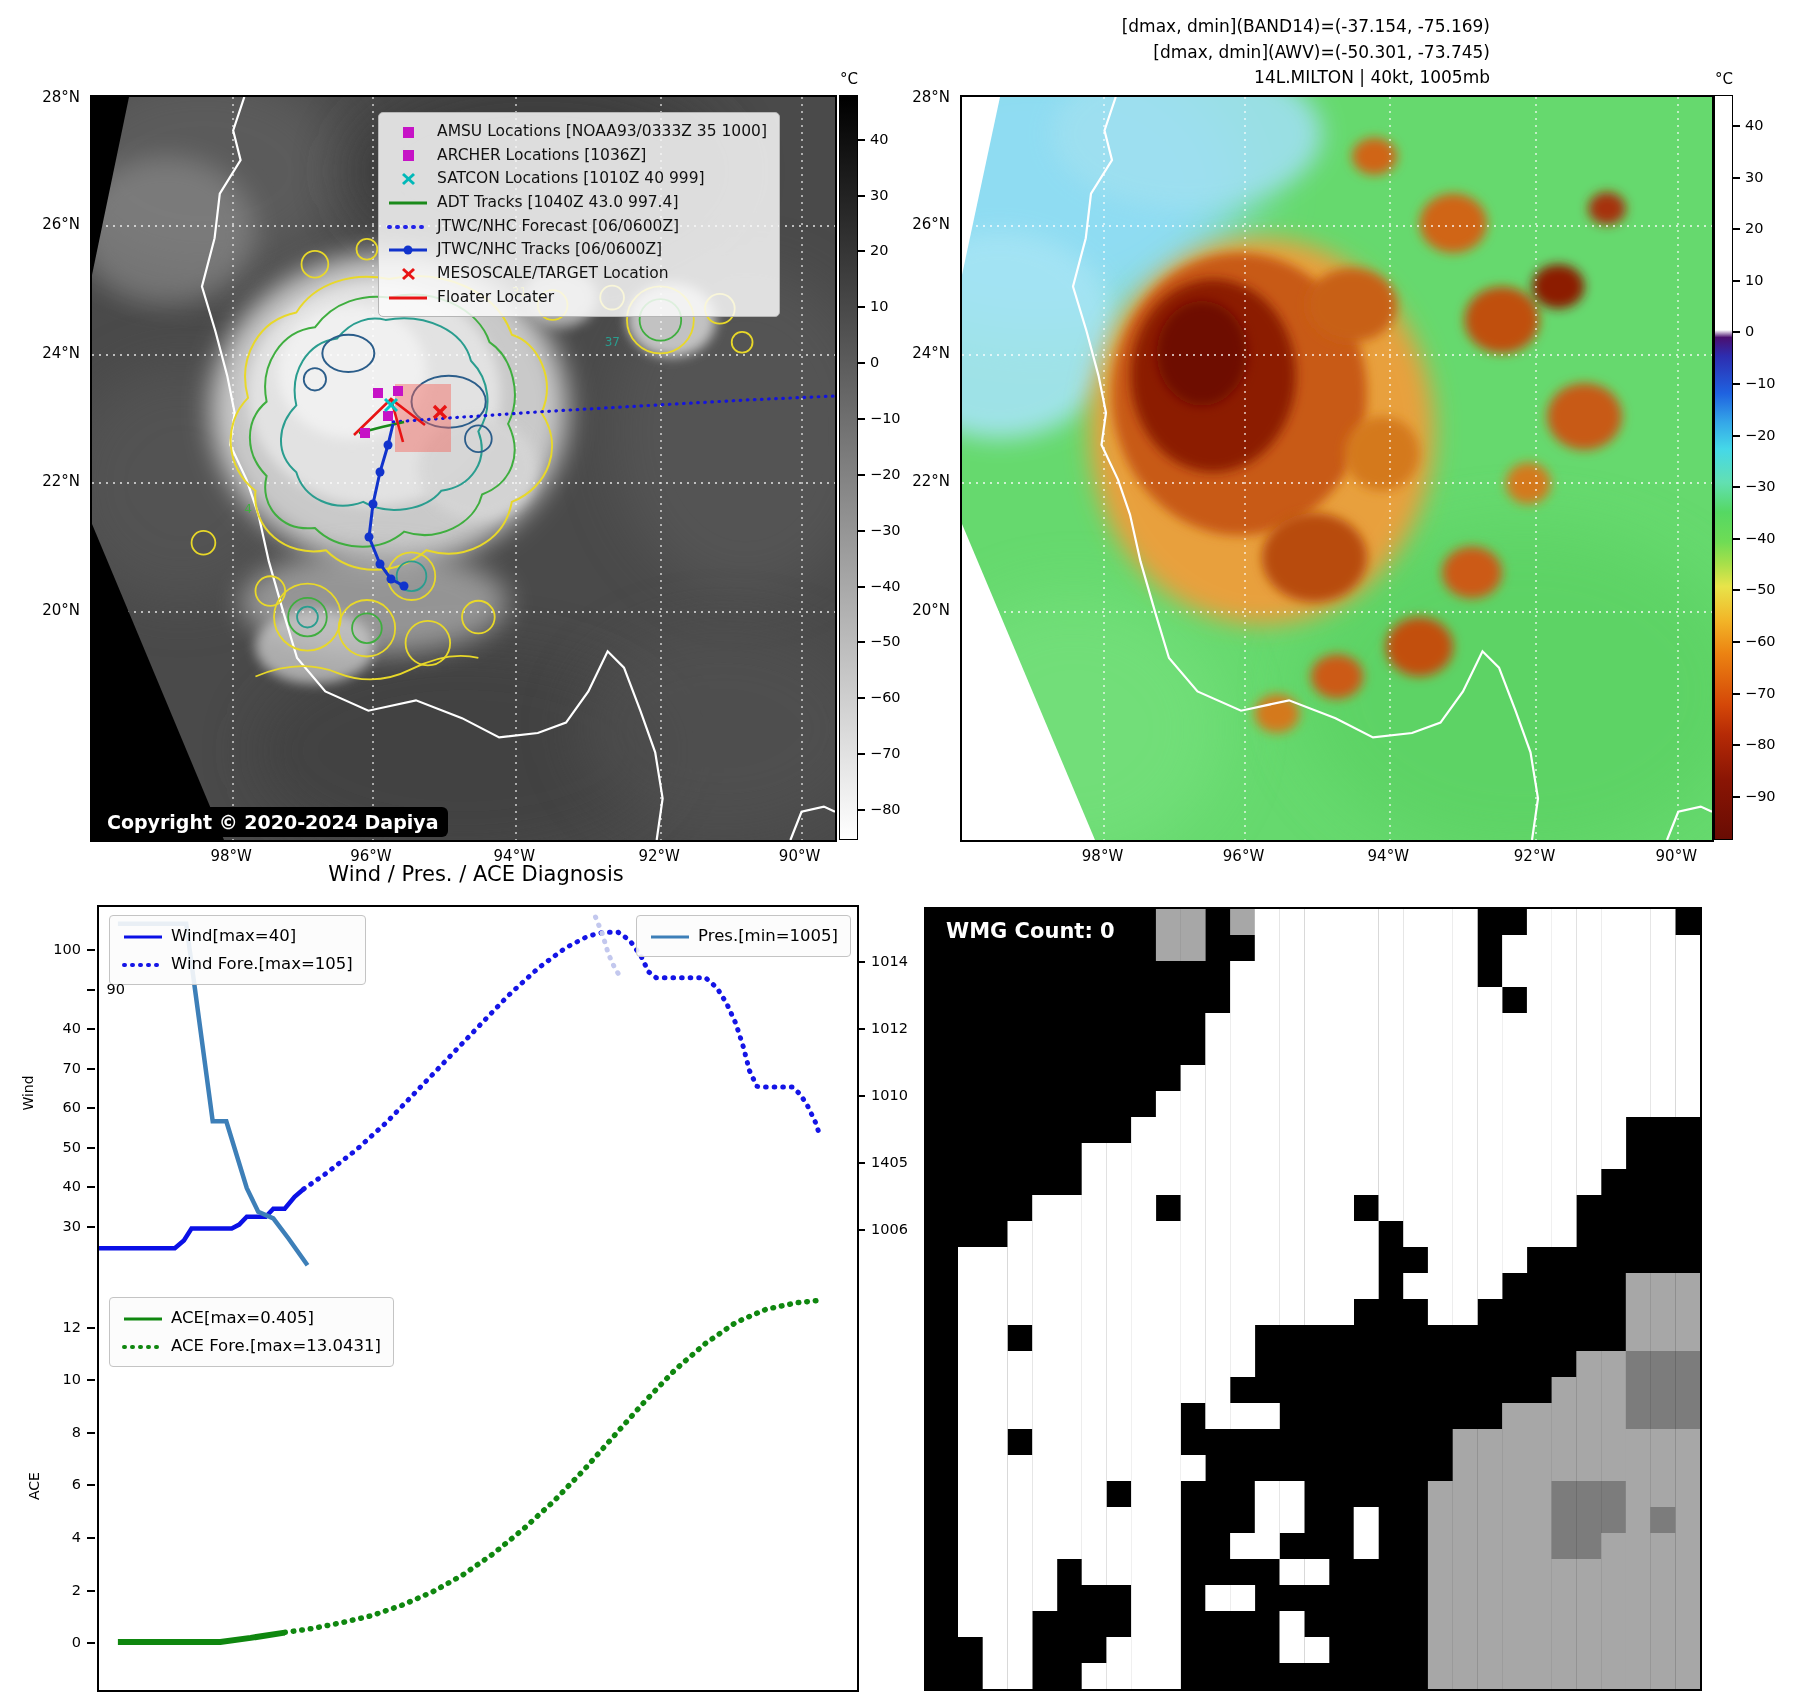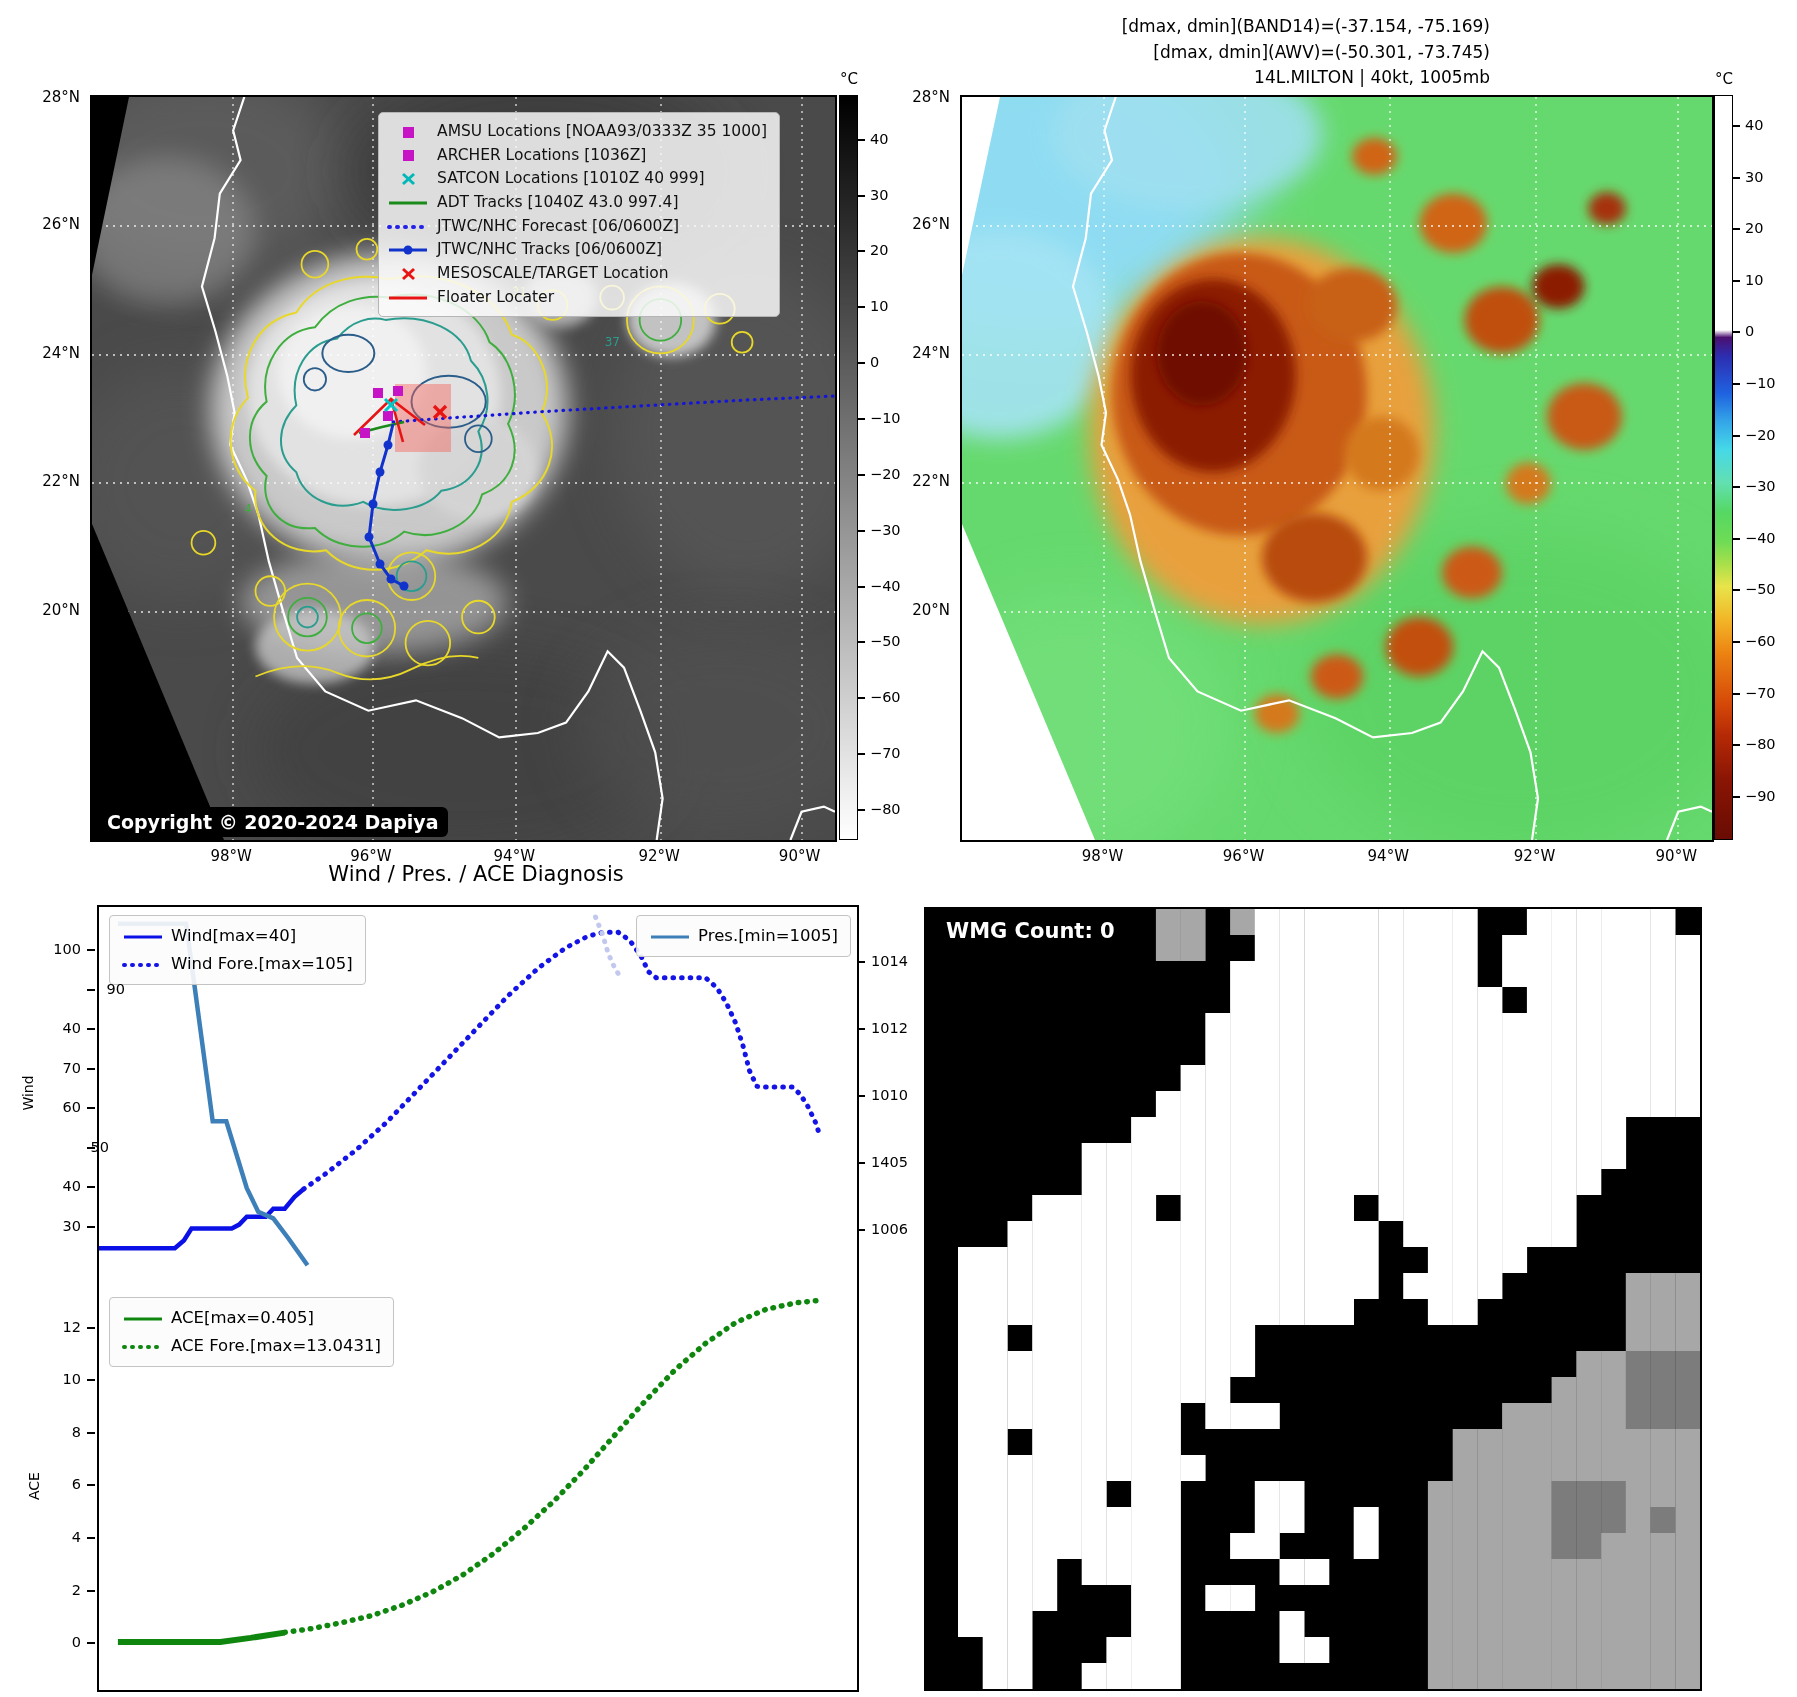--- a/index.html
+++ b/index.html
@@ -1044,21 +1044,21 @@
     <div class="tick-label ctick" style="left: 1745px; top: 684.528px;">−70</div>
     <div class="tick-mark" style="left: 1733px; top: 744.125px; width: 7px; height: 2px;"></div>
     <div class="tick-label ctick" style="left: 1745px; top: 736.125px;">−80</div>
     <div class="tick-mark" style="left: 1733px; top: 795.722px; width: 7px; height: 2px;"></div>
     <div class="tick-label ctick" style="left: 1745px; top: 787.722px;">−90</div>
     <div class="tick-mark" style="left: 87px; top: 1225.54px; width: 8px; height: 2px;"></div>
     <div class="tick-label ctick" style="left: 81px; top: 1217.54px; transform: translateX(-100%);">30</div>
     <div class="tick-mark" style="left: 87px; top: 1186.04px; width: 8px; height: 2px;"></div>
     <div class="tick-label ctick" style="left: 81px; top: 1178.04px; transform: translateX(-100%);">40</div>
     <div class="tick-mark" style="left: 87px; top: 1146.54px; width: 8px; height: 2px;"></div>
-    <div class="tick-label ctick" style="left: 81px; top: 1138.54px; transform: translateX(-100%); margin-left: 28px;">50</div>
+    <div class="tick-label ctick" style="left: 81px; top: 1138.54px; transform: translateX(-100%);">50</div>
     <div class="tick-mark" style="left: 87px; top: 1107.04px; width: 8px; height: 2px;"></div>
     <div class="tick-label ctick" style="left: 81px; top: 1099.04px; transform: translateX(-100%);">60</div>
     <div class="tick-mark" style="left: 87px; top: 1067.53px; width: 8px; height: 2px;"></div>
     <div class="tick-label ctick" style="left: 81px; top: 1059.53px; transform: translateX(-100%);">70</div>
     <div class="tick-mark" style="left: 87px; top: 1028.03px; width: 8px; height: 2px;"></div>
     <div class="tick-label ctick" style="left: 81px; top: 1020.03px; transform: translateX(-100%);">40</div>
     <div class="tick-mark" style="left: 87px; top: 988.532px; width: 8px; height: 2px;"></div>
     <div class="tick-label ctick" style="left: 81px; top: 980.532px; transform: translateX(-100%); margin-left: 44px;">90</div>
     <div class="tick-mark" style="left: 87px; top: 949.031px; width: 8px; height: 2px;"></div>
     <div class="tick-label ctick" style="left: 81px; top: 941.031px; transform: translateX(-100%);">100</div>

